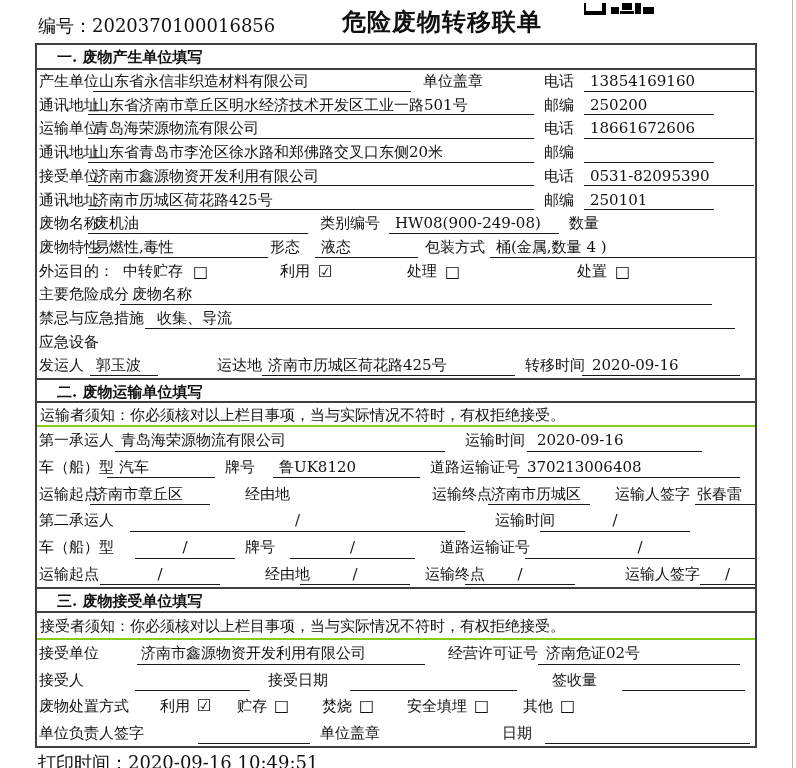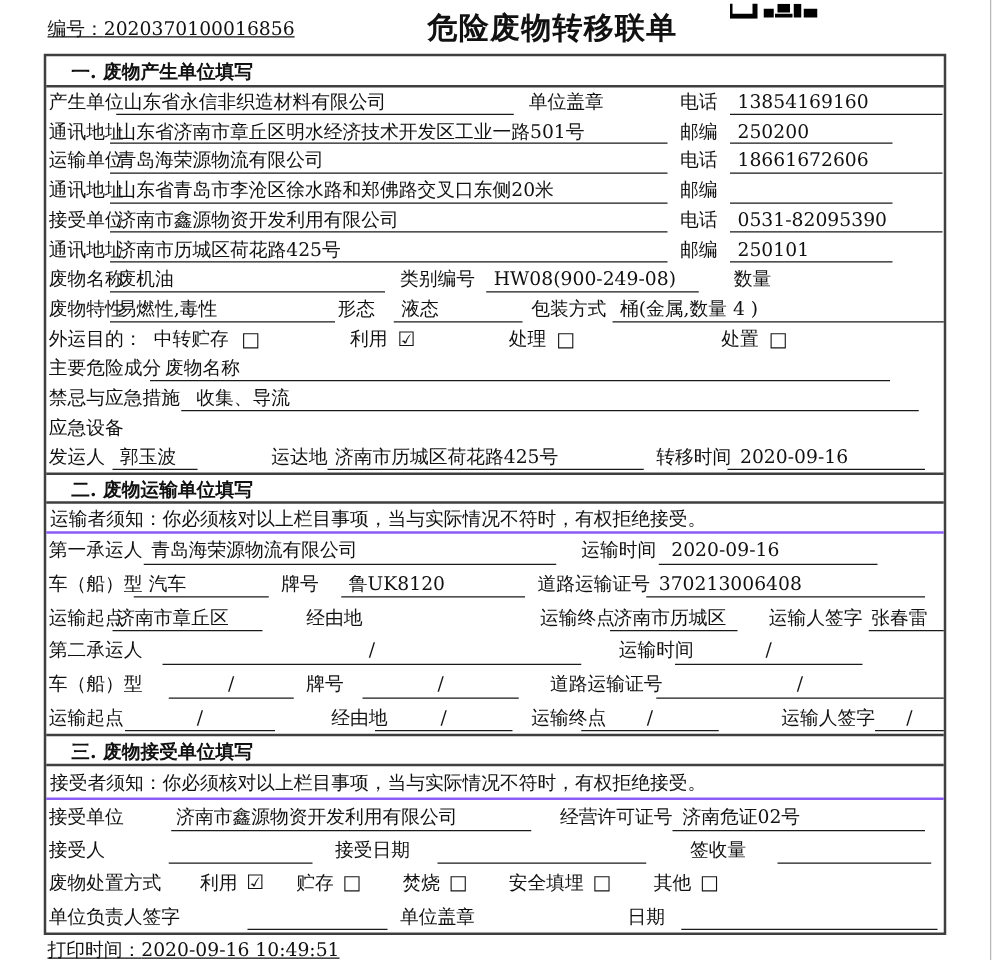--- a/index.html
+++ b/index.html
@@ -1,27 +1,27 @@
 <!DOCTYPE html>
 <html><head>
 <meta charset="utf-8">
 <style>
   html,body{margin:0;padding:0;background:#fff;}
   body{width:796px;height:768px;position:relative;overflow:hidden;
        font-family:"DejaVu Serif","Liberation Serif",serif;color:#111;}
-  .meta-line{position:absolute;font-size:15px;white-space:nowrap;text-decoration:underline;}
+  .meta-line{position:absolute;font-size:18px;white-space:nowrap;}
   .doc-title{position:absolute;font-size:24px;font-weight:bold;letter-spacing:1px;white-space:nowrap;}
   .formbox{position:absolute;left:35px;top:43px;width:722px;height:705px;
            border:2px solid #3f3f3f;box-sizing:border-box;}
   .sec-hdr{position:absolute;left:0;right:0;font-weight:bold;font-size:15px;
            box-sizing:border-box;padding-left:20px;white-space:nowrap;}
   .hdr-b{border-bottom:2px solid #3f3f3f;}
   .hdr-t{border-top:2px solid #3f3f3f;}
   .notice{position:absolute;left:0;right:0;font-size:15px;box-sizing:border-box;
-          padding-left:3px;border-bottom:2px solid #8b5cf6;white-space:nowrap;}
+          padding-left:3px;border-bottom:2px solid #84cc16;white-space:nowrap;}
   .row{position:absolute;left:0;right:0;font-size:15px;}
   .rowA{height:23.7px;line-height:23.7px;}
   .rowB{height:26.7px;line-height:26.7px;}
   .rowC{height:26.5px;line-height:26.5px;}
   .hA{height:25px;line-height:25px;}
   .hC{height:25.9px;line-height:25.9px;}
   .nB{height:24px;line-height:24px;}
   .nC{height:26.8px;line-height:26.8px;}
   .lbl{position:absolute;top:0;bottom:0;white-space:nowrap;}
   .val{position:absolute;top:0;bottom:2px;border-bottom:1px solid #1a1a1a;
@@ -98,21 +98,21 @@
     <span class="val" style="left:51px;width:446px">济南市历城区荷花路425号</span>
     <span class="lbl" style="left:507px">邮编</span>
     <span class="val" style="left:547px;width:130px">250101</span>
   </div>
 
   <div class="row rowA" style="top:167.2px">
     <span class="lbl" style="left:2px">废物名称</span>
     <span class="val" style="left:51px;width:220px">废机油</span>
     <span class="lbl" style="left:283px">类别编号</span>
     <span class="val" style="left:352px;width:170px">HW08(900-249-08)</span>
-    <span class="lbl" style="left:550px">数量</span>
+    <span class="lbl" style="left:532px">数量</span>
   </div>
 
   <div class="row rowA" style="top:190.9px">
     <span class="lbl" style="left:2px">废物特性</span>
     <span class="val" style="left:51px;width:180px">易燃性,毒性</span>
     <span class="lbl" style="left:233px">形态</span>
     <span class="val" style="left:278px;width:103px">液态</span>
     <span class="lbl" style="left:388px">包装方式</span>
     <span class="val" style="left:453px;width:265px">桶(金属,数量 4 )</span>
   </div>

